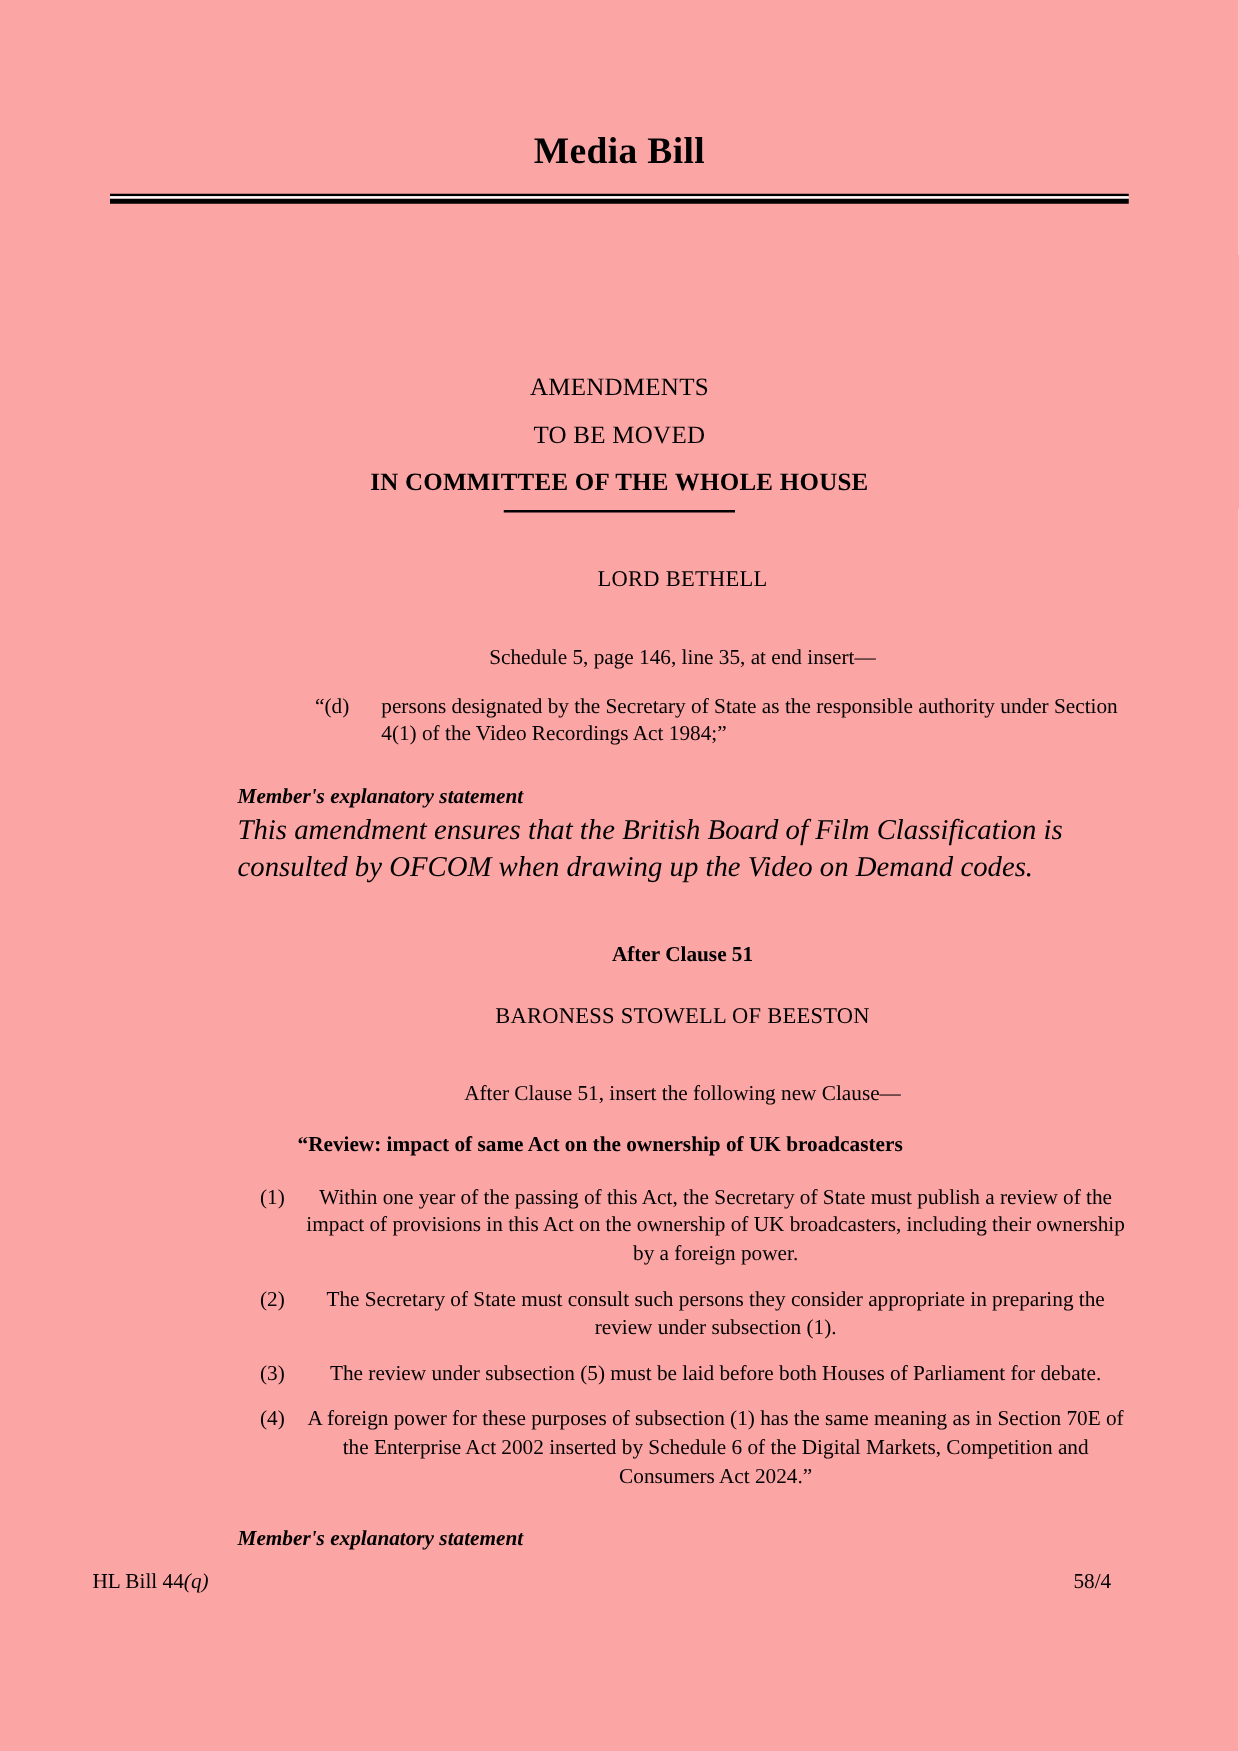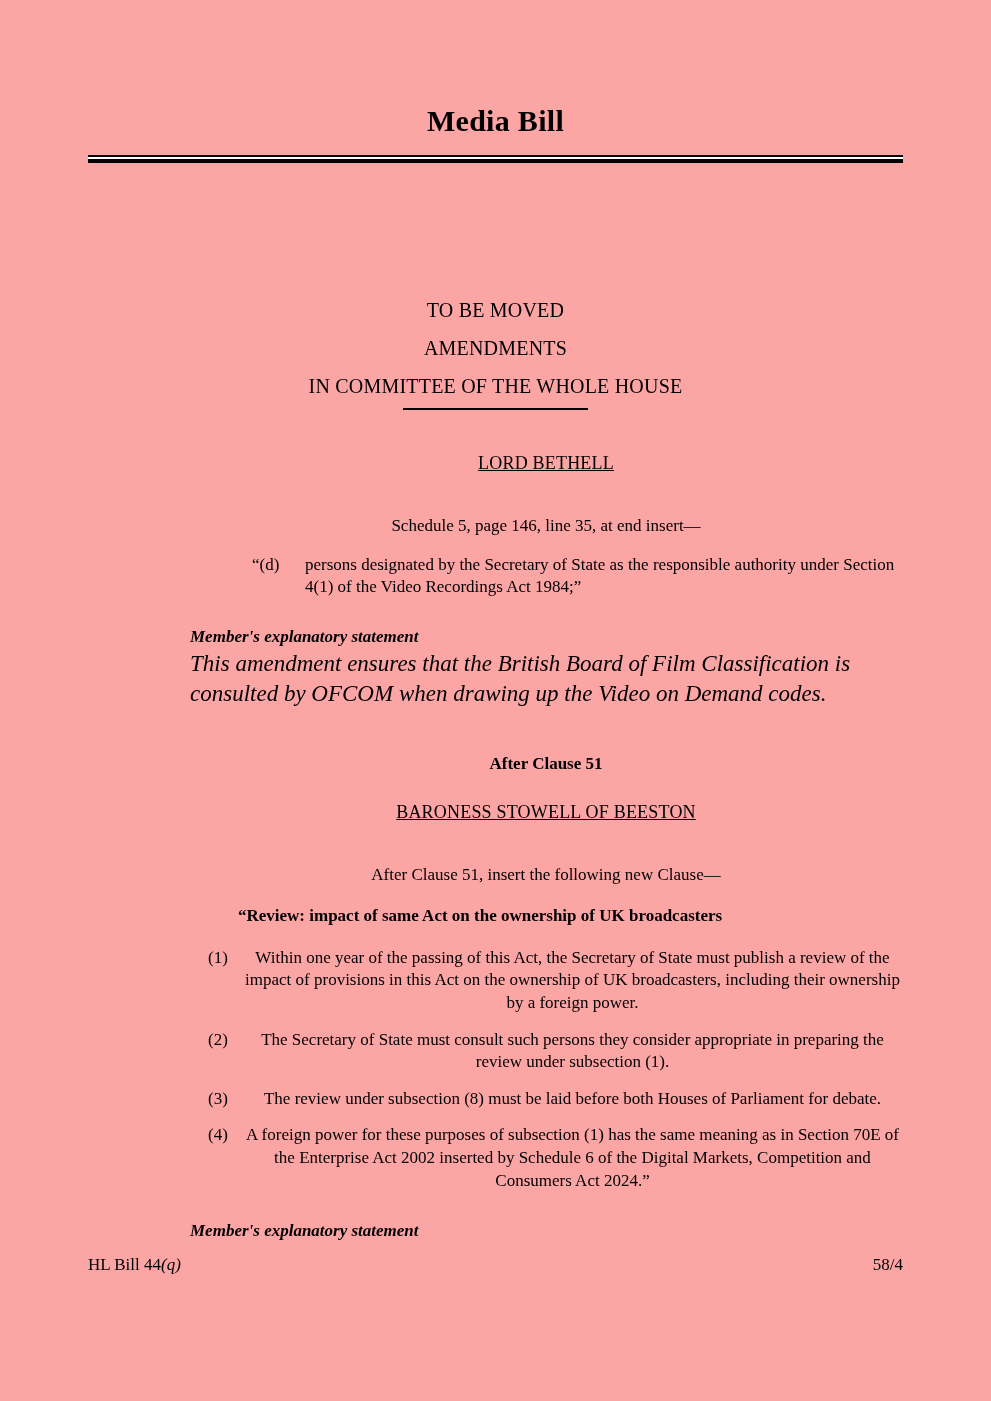--- a/index.html
+++ b/index.html
@@ -68,20 +68,21 @@
   }
 
   .heading-line {
     font-size: 20px;
     line-height: 1.0;
     margin: 0 0 18px 0;
     letter-spacing: 0.2px;
   }
   .heading-line:last-of-type {
     margin-bottom: 0;
+    font-weight: bold;
   }
 
   .short-rule {
     width: 185px;
     height: 2px;
     background: #000;
     margin: 12px auto 0 auto;
   }
 
   
@@ -99,21 +100,20 @@
     margin: 0;
     line-height: 1.2;
   }
 
   .member-name {
     font-size: 18px;
     text-align: center;
     margin: 0;
     line-height: 1.2;
     letter-spacing: 0.2px;
-    text-decoration: underline;
   }
 
   .amend-lead {
     font-size: 17px;
     margin: 0;
     line-height: 1.35;
     text-align: center;
   }
 
   
@@ -179,21 +179,21 @@
   .sp-20 { height: 20px; }
   .sp-18 { height: 18px; }
   .sp-16 { height: 16px; }
   .sp-14 { height: 14px; }
   .sp-40 { height: 40px; }
   .sp-44 { height: 44px; }
 
   
   .footer {
     position: absolute;
-    left: 88px;
+    left: 74px;
     top: 1255px;
     width: 815px;
     display: flex;
     justify-content: space-between;
     align-items: baseline;
     font-size: 17px;
   }
   .footer .bill-ref .it {
     font-style: italic;
   }
@@ -206,22 +206,22 @@
   <div class="title-block">
     <h1 class="doc-title">Media Bill</h1>
     <div class="double-rule">
       <div class="thin"></div>
       <div class="gap"></div>
       <div class="thick"></div>
     </div>
   </div>
 
   <div class="headings">
+    <p class="heading-line">AMENDMENTS</p>
     <p class="heading-line">TO BE MOVED</p>
-    <p class="heading-line">AMENDMENTS</p>
     <p class="heading-line">IN COMMITTEE OF THE WHOLE HOUSE</p>
     <div class="short-rule"></div>
   </div>
 
   <div class="body-col">
 
 
     <div class="sp-28"></div>
 
     <p class="member-name">LORD BETHELL</p>
@@ -269,21 +269,21 @@
 
     <div class="subsection">
       <span class="num">(2)</span>
       <span class="text">The Secretary of State must consult such persons they consider appropriate in preparing the review under subsection (1).</span>
     </div>
 
     <div class="sp-14"></div>
 
     <div class="subsection">
       <span class="num">(3)</span>
-      <span class="text">The review under subsection (8) must be laid before both Houses of Parliament for debate.</span>
+      <span class="text">The review under subsection (5) must be laid before both Houses of Parliament for debate.</span>
     </div>
 
     <div class="sp-14"></div>
 
     <div class="subsection">
       <span class="num">(4)</span>
       <span class="text">A foreign power for these purposes of subsection (1) has the same meaning as in Section 70E of the Enterprise Act 2002 inserted by Schedule 6 of the Digital Markets, Competition and Consumers Act 2024.”</span>
     </div>
 
     <div class="sp-28"></div>

